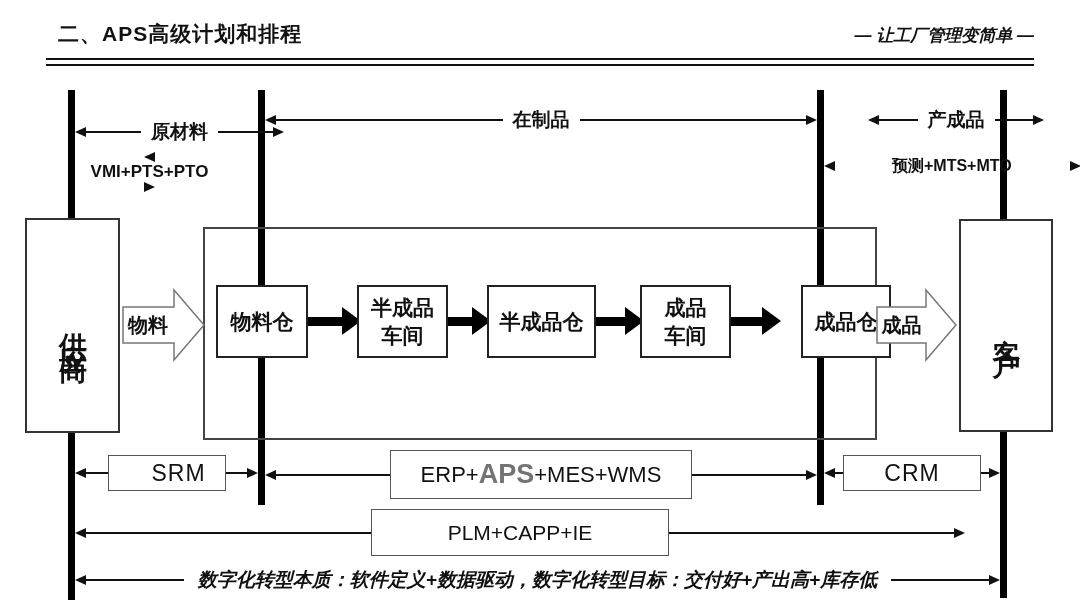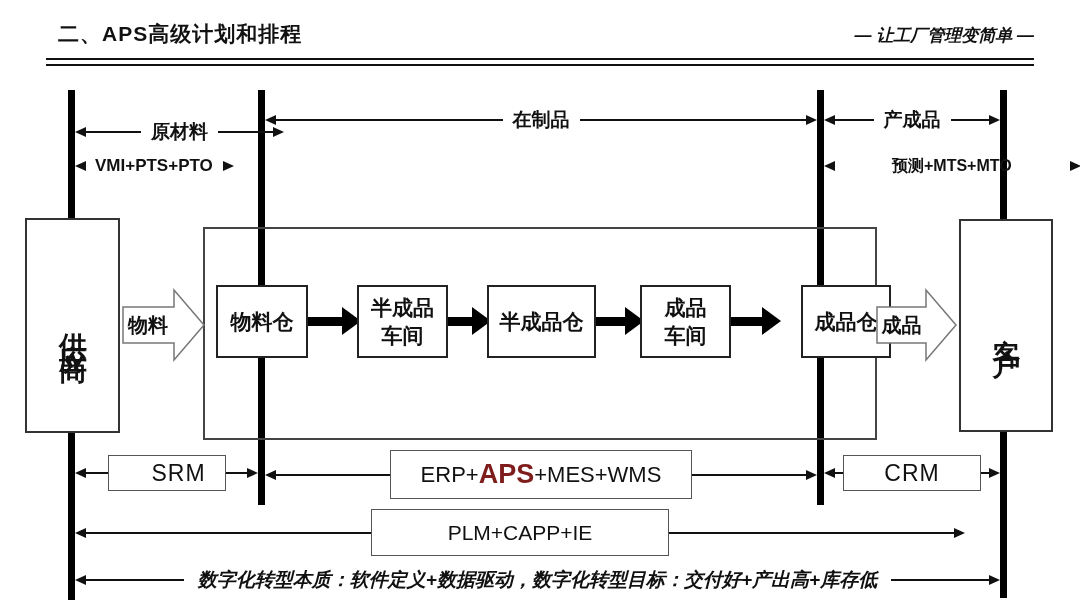--- a/index.html
+++ b/index.html
@@ -43,21 +43,21 @@
   .blockarrow{position:absolute;z-index:3;}
   .blockarrow svg{display:block;}
   .blockarrow .blabel{position:absolute;left:0;top:0;width:62%;height:100%;
         display:flex;align-items:center;justify-content:center;font-size:20px;font-weight:bold;}
 
   
   .sysbox{background:#fff;border:1.5px solid #555;box-sizing:border-box;
           display:flex;align-items:center;justify-content:center;white-space:nowrap;}
   .srm,.crm{font-size:23px;font-weight:500;letter-spacing:1px;}
   .erp{font-size:22px;font-weight:500;}
-  .erp .aps{font-size:27px;font-weight:bold;color:#7f1d1d;}
+  .erp .aps{font-size:27px;font-weight:bold;color:#737373;}
   .plm{font-size:21px;font-weight:500;}
   .footer-slogan{font-size:19px;font-weight:bold;font-style:italic;margin:0 14px;white-space:nowrap;}
 </style>
 </head>
 <body>
 
 <div class="page">
 
   <div class="title">二、APS高级计划和排程</div>
   <div class="slogan">— 让工厂管理变简单 —</div>
@@ -83,33 +83,33 @@
     <div class="seg">
         <div class="head-l"></div>
         <div class="shaft"></div>
       </div>
     <div class="rlabel f19">在制品</div>
     <div class="seg">
         <div class="shaft"></div>
         <div class="head-r"></div>
       </div>
   </div>
-  <div class="hrow" style="left:824px;top:106px;width:176px;height:28px;">
+  <div class="hrow" style="left:824px;top:106px;width:176px;height:28px;padding-left:44px;">
     <div class="seg">
         <div class="head-l"></div>
         <div class="shaft"></div>
       </div>
     <div class="rlabel f19">产成品</div>
     <div class="seg">
         <div class="shaft"></div>
         <div class="head-r"></div>
       </div>
   </div>
 
-  <div class="hrow" style="left:75px;top:152px;width:149px;height:28px;">
+  <div class="hrow" style="left:75px;top:152px;width:149px;height:28px;flex-direction:column;">
     <div class="seg">
         <div class="head-l"></div>
         <div class="shaft"></div>
       </div>
     <div class="rlabel f17">VMI+PTS+PTO</div>
     <div class="seg">
         <div class="shaft"></div>
         <div class="head-r"></div>
       </div>
   </div>

